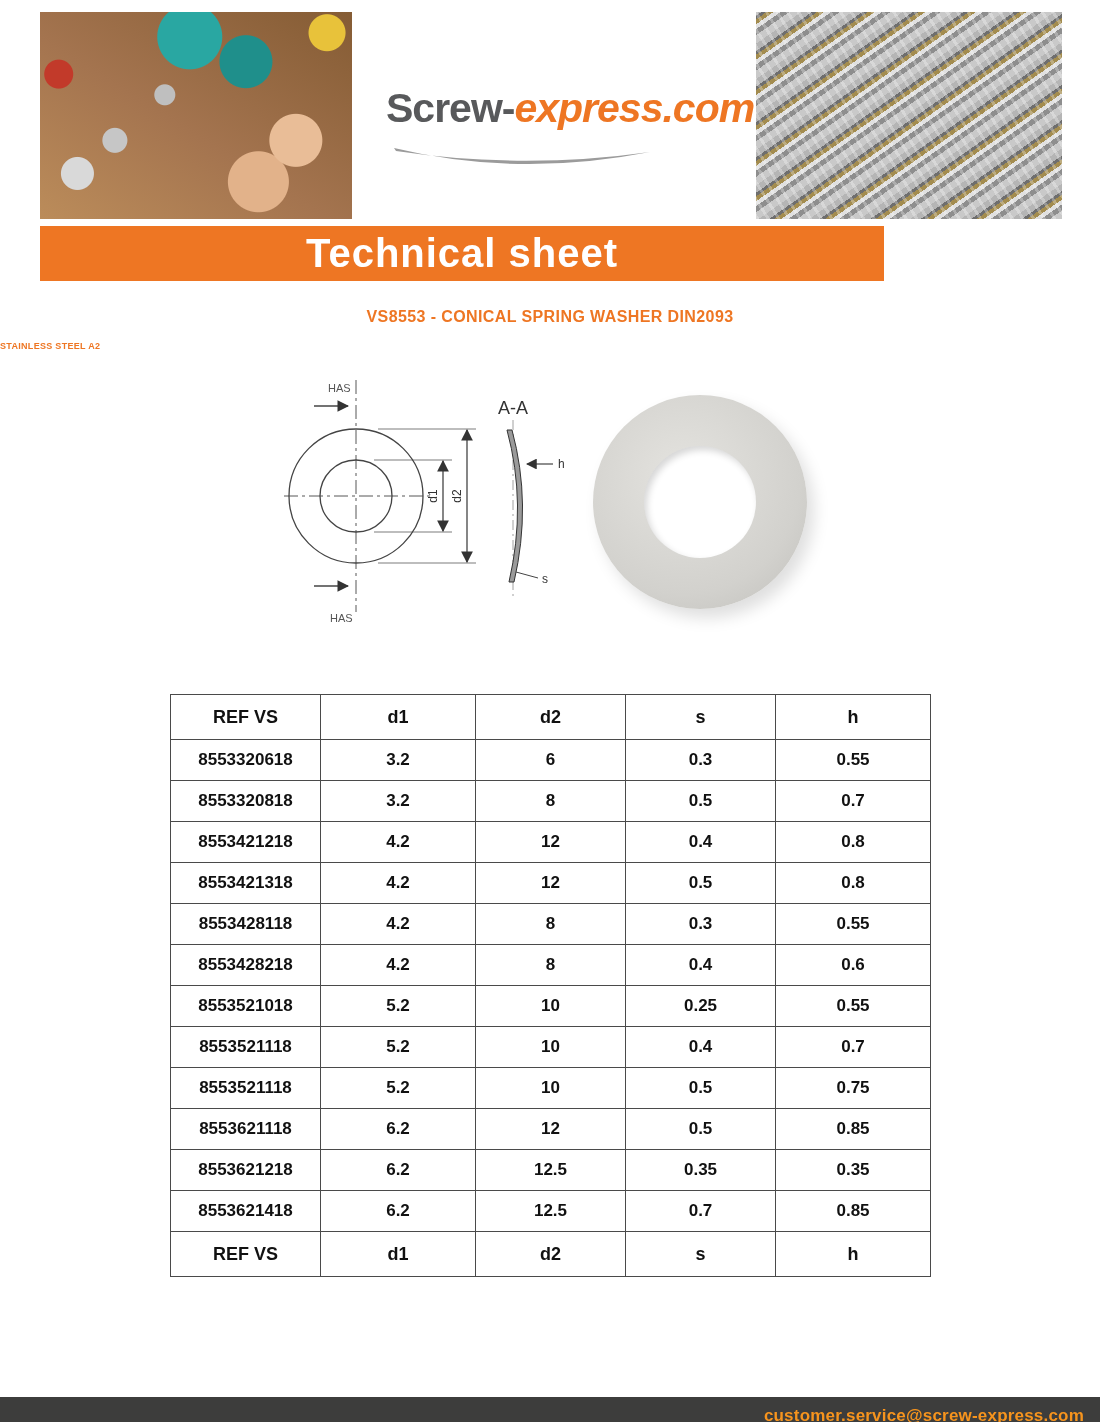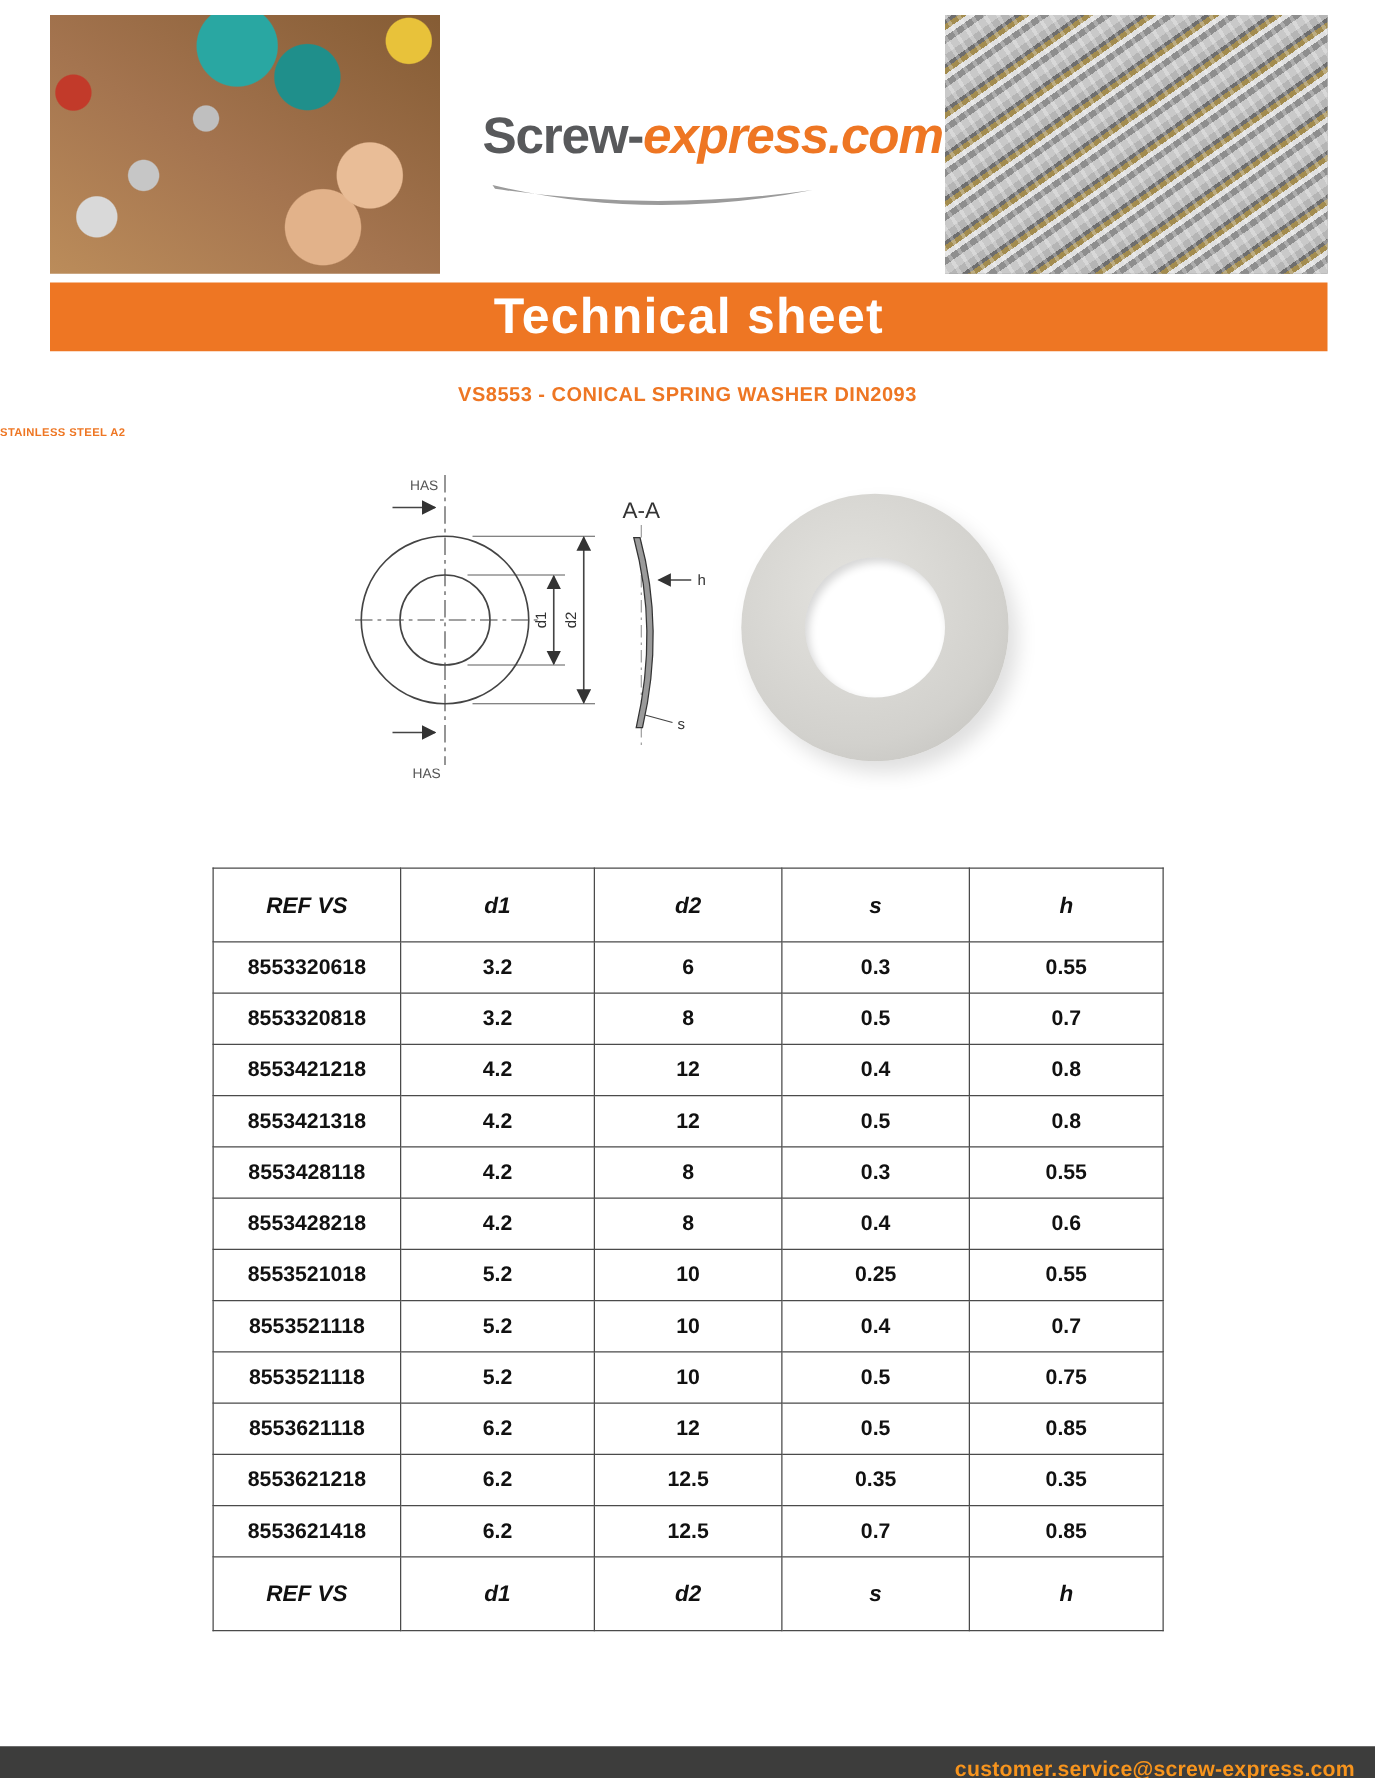--- a/index.html
+++ b/index.html
@@ -39,21 +39,21 @@
   }
 
   
   .logo{position:absolute;left:386px;top:76px;white-space:nowrap;line-height:1;}
   .logo .p1{font-size:41px;font-weight:800;color:var(--logo-gray);letter-spacing:-1px;}
   .logo .p2{font-size:41px;font-weight:700;font-style:italic;color:var(--accent);letter-spacing:-1px;}
   .swoosh{position:absolute;left:388px;top:126px;}
 
   
   .banner{
-    position:absolute;left:40px;top:214px;width:1022px;height:55px;
+    position:absolute;left:40px;top:214px;width:844px;height:55px;
     background:var(--accent);display:flex;align-items:center;justify-content:center;
   }
   .banner-title{color:#fff;font-size:40px;font-weight:700;letter-spacing:1px;}
 
   
   .sheet-title{
     position:absolute;left:0;top:296px;width:1100px;text-align:center;
     color:var(--accent);font-size:16px;font-weight:700;letter-spacing:.4px;
   }
   .sheet-subtitle{
@@ -77,21 +77,21 @@
 
   
   .spec-table{
     position:absolute;left:170px;top:682px;width:760px;
     border-collapse:collapse;table-layout:fixed;
   }
   .spec-table th,.spec-table td{
     border:1px solid #4a4a4a;text-align:center;vertical-align:middle;
     color:#111;font-weight:700;padding:0;
   }
-  .spec-table th{height:59px;font-size:18px;font-style:italic;}
+  .spec-table th{height:45px;font-size:18px;}
   .spec-table td{height:41px;font-size:17px;}
   .spec-table td.small{font-size:12px;font-weight:600;}
 
   
   .footer-bar{
     position:absolute;left:0;bottom:0;width:1100px;height:37px;
     background:var(--footer-dark);
     display:flex;align-items:center;justify-content:flex-end;padding-right:16px;
   }
   .footer-email{color:#f7941d;font-size:17px;font-weight:700;letter-spacing:.2px;}

